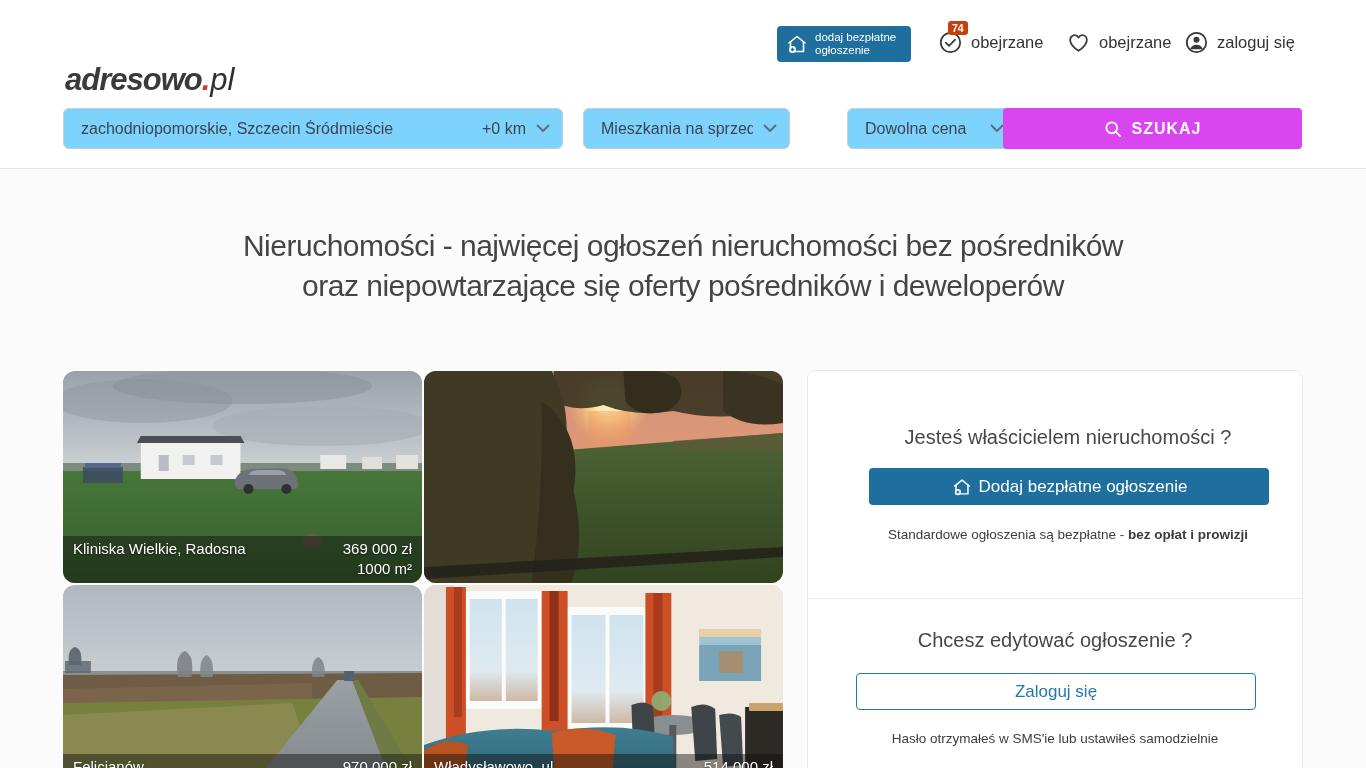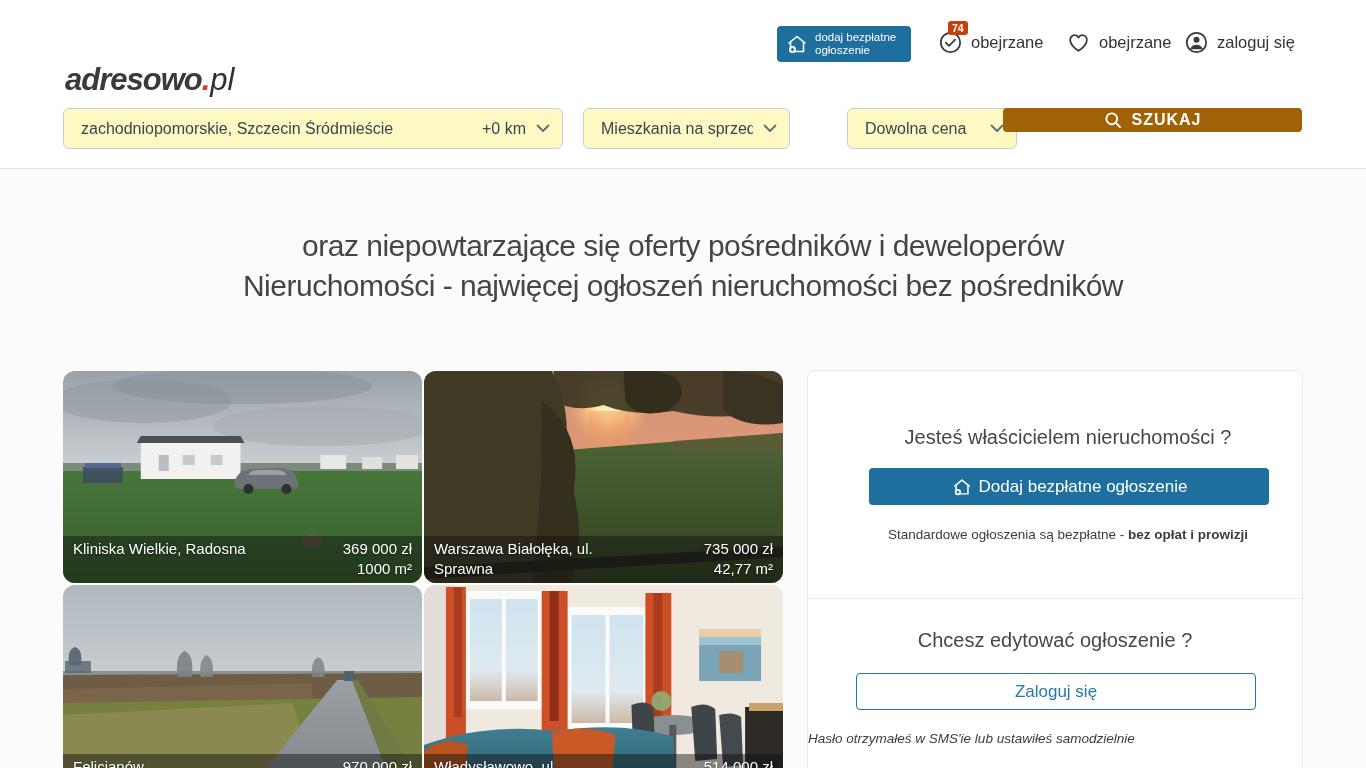--- a/index.html
+++ b/index.html
@@ -25,33 +25,33 @@
   .nav-viewed { left:938px; }
   .nav-fav { left:1066px; }
   .nav-login { left:1184px; }
   .badge {
     position:absolute; top:-9px; left:10px; background:#c2410c; color:#fff;
     font-size:10.5px; font-weight:bold; padding:1px 4px; border-radius:3px; line-height:12px;
   }
   
   .searchrow { position:absolute; left:0; top:0; width:1366px; }
   .sel {
-    position:absolute; top:108px; height:41px; background:#fef9c3;
+    position:absolute; top:108px; height:41px; background:#7dd3fc;
     border:1px solid #c9cdd3; border-radius:6px; display:flex; align-items:center;
     padding:0 12px 0 17px; font-size:16px; color:#3d4450; cursor:pointer; overflow:hidden;
   }
   .sel .val { white-space:nowrap; overflow:hidden; flex:1; }
   .sel .chev { margin-left:10px; flex:0 0 auto; display:inline-flex; }
   .sel .radius { flex:0 0 auto; color:#3d4450; }
   .sel-loc { left:63px; width:500px; }
   .sel-type { left:583px; width:207px; }
   .sel-price { left:847px; width:170px; }
   .szukaj {
-    position:absolute; left:1003px; top:108px; width:299px; height:24px;
-    background:#a16207; border:none; border-radius:4px; color:#fff;
+    position:absolute; left:1003px; top:108px; width:299px; height:41px;
+    background:#d946ef; border:none; border-radius:4px; color:#fff;
     font-family:"Liberation Sans",sans-serif; font-size:16px; font-weight:bold; letter-spacing:1px;
     display:flex; align-items:center; justify-content:center; cursor:pointer;
   }
   .szukaj svg { margin-right:8px; }
   .divider { position:absolute; left:0; top:168px; width:1366px; height:1px; background:#e3e3e3;
     box-shadow:0 2px 5px rgba(0,0,0,0.06); }
   
   .content { position:absolute; left:0; top:169px; width:1366px; height:599px; background:#fbfbfb; }
   .hero { position:absolute; left:0; top:226px; width:1366px; text-align:center;
     font-size:30px; line-height:40px; color:#454545; letter-spacing:-0.5px; }
@@ -88,21 +88,21 @@
   .side-note1 { position:absolute; top:156px; width:100%; text-align:center; font-size:13.5px; color:#3c3c3c; }
   .side-note1 b { font-weight:bold; }
   .side-div { position:absolute; left:0; top:227px; width:100%; height:1px; background:#ececec; }
   .side-h.h2 { position:absolute; top:258px; }
   .side-btn-outline {
     position:absolute; left:48px; top:302px; width:400px; height:37px;
     background:#fff; border:1px solid #2478aa; border-radius:4px; color:#2478aa; font-size:17px;
     font-family:"Liberation Sans",sans-serif;
     display:flex; align-items:center; justify-content:center; cursor:pointer;
   }
-  .side-note2 { position:absolute; top:360px; width:100%; text-align:left; font-size:13.5px; color:#3c3c3c;font-style:italic; }
+  .side-note2 { position:absolute; top:360px; width:100%; text-align:center; font-size:13.5px; color:#3c3c3c; }
 </style>
 </head>
 <body>
 
 <div class="header">
   <div class="logo">
     <span class="b">adresowo</span><span class="dot">.</span><span class="tld">pl</span>
   </div>
 
   <div class="addbtn">
@@ -185,22 +185,22 @@
     </svg>
     <span>SZUKAJ</span>
   </button>
 </div>
 
 <div class="divider"></div>
 
 <div class="content"></div>
 
 <div class="hero">
+  <div>Nieruchomości - najwięcej ogłoszeń nieruchomości bez pośredników</div>
   <div>oraz niepowtarzające się oferty pośredników i deweloperów</div>
-  <div>Nieruchomości - najwięcej ogłoszeń nieruchomości bez pośredników</div>
 </div>
 
 <div class="tile t1">
   <svg class="scene" viewBox="0 0 360 212" preserveAspectRatio="none">
     <defs>
       <linearGradient id="sky1" x1="0" y1="0" x2="0" y2="1">
         <stop offset="0" stop-color="#9aa2a9"></stop>
           <stop offset="0.6" stop-color="#b8bec3"></stop>
           <stop offset="1" stop-color="#cdd2d5"></stop>
       </linearGradient>
@@ -264,27 +264,20 @@
     <rect x="165" y="40" width="42" height="120" fill="#e89a64" opacity="0.45"></rect>
     <path d="M130 0 L360 0 L360 38 Q300 52 250 40 Q210 46 180 34 Q150 42 130 30 Z" fill="#3a3421" opacity="0.9"></path>
     <path d="M200 0 Q230 -4 252 6 Q268 26 244 40 Q214 48 202 30 Z" fill="#332d1c"></path>
     <path d="M300 0 Q340 2 360 14 L360 52 Q322 58 300 40 Z" fill="#3a3322"></path>
     <path d="M130 80 L360 62 L360 212 L130 212 Z" fill="url(#field2)"></path>
     <path d="M250 70 L360 62 L360 80 L250 80 Z" fill="#5d5a38" opacity="0.8"></path>
     <path d="M0 0 L128 0 Q150 40 140 90 Q152 150 138 212 L0 212 Z" fill="#3f3a24"></path>
     <path d="M118 30 Q160 60 150 120 Q162 170 148 212 L108 212 Q120 120 118 30 Z" fill="#35301d"></path>
     <path d="M0 196 L360 176 L360 186 L0 208 Z" fill="#23211a" opacity="0.85"></path>
   </svg>
-  <div class="caption">
-    <div class="loc">Warszawa Białołęka, ul. Sprawna</div>
-    <div class="pricecol">
-      <div>735 000 zł</div>
-      <div>42,77 m²</div>
-    </div>
-  </div>
 </div>
 
 <div class="tile t3">
   <svg class="scene" viewBox="0 0 360 212" preserveAspectRatio="none">
     <defs>
       <linearGradient id="sky3" x1="0" y1="0" x2="0" y2="1">
         <stop offset="0" stop-color="#b0b8be"></stop>
           <stop offset="1" stop-color="#c9cfd3"></stop>
       </linearGradient>
       <linearGradient id="road3" x1="0" y1="0" x2="0" y2="1">

